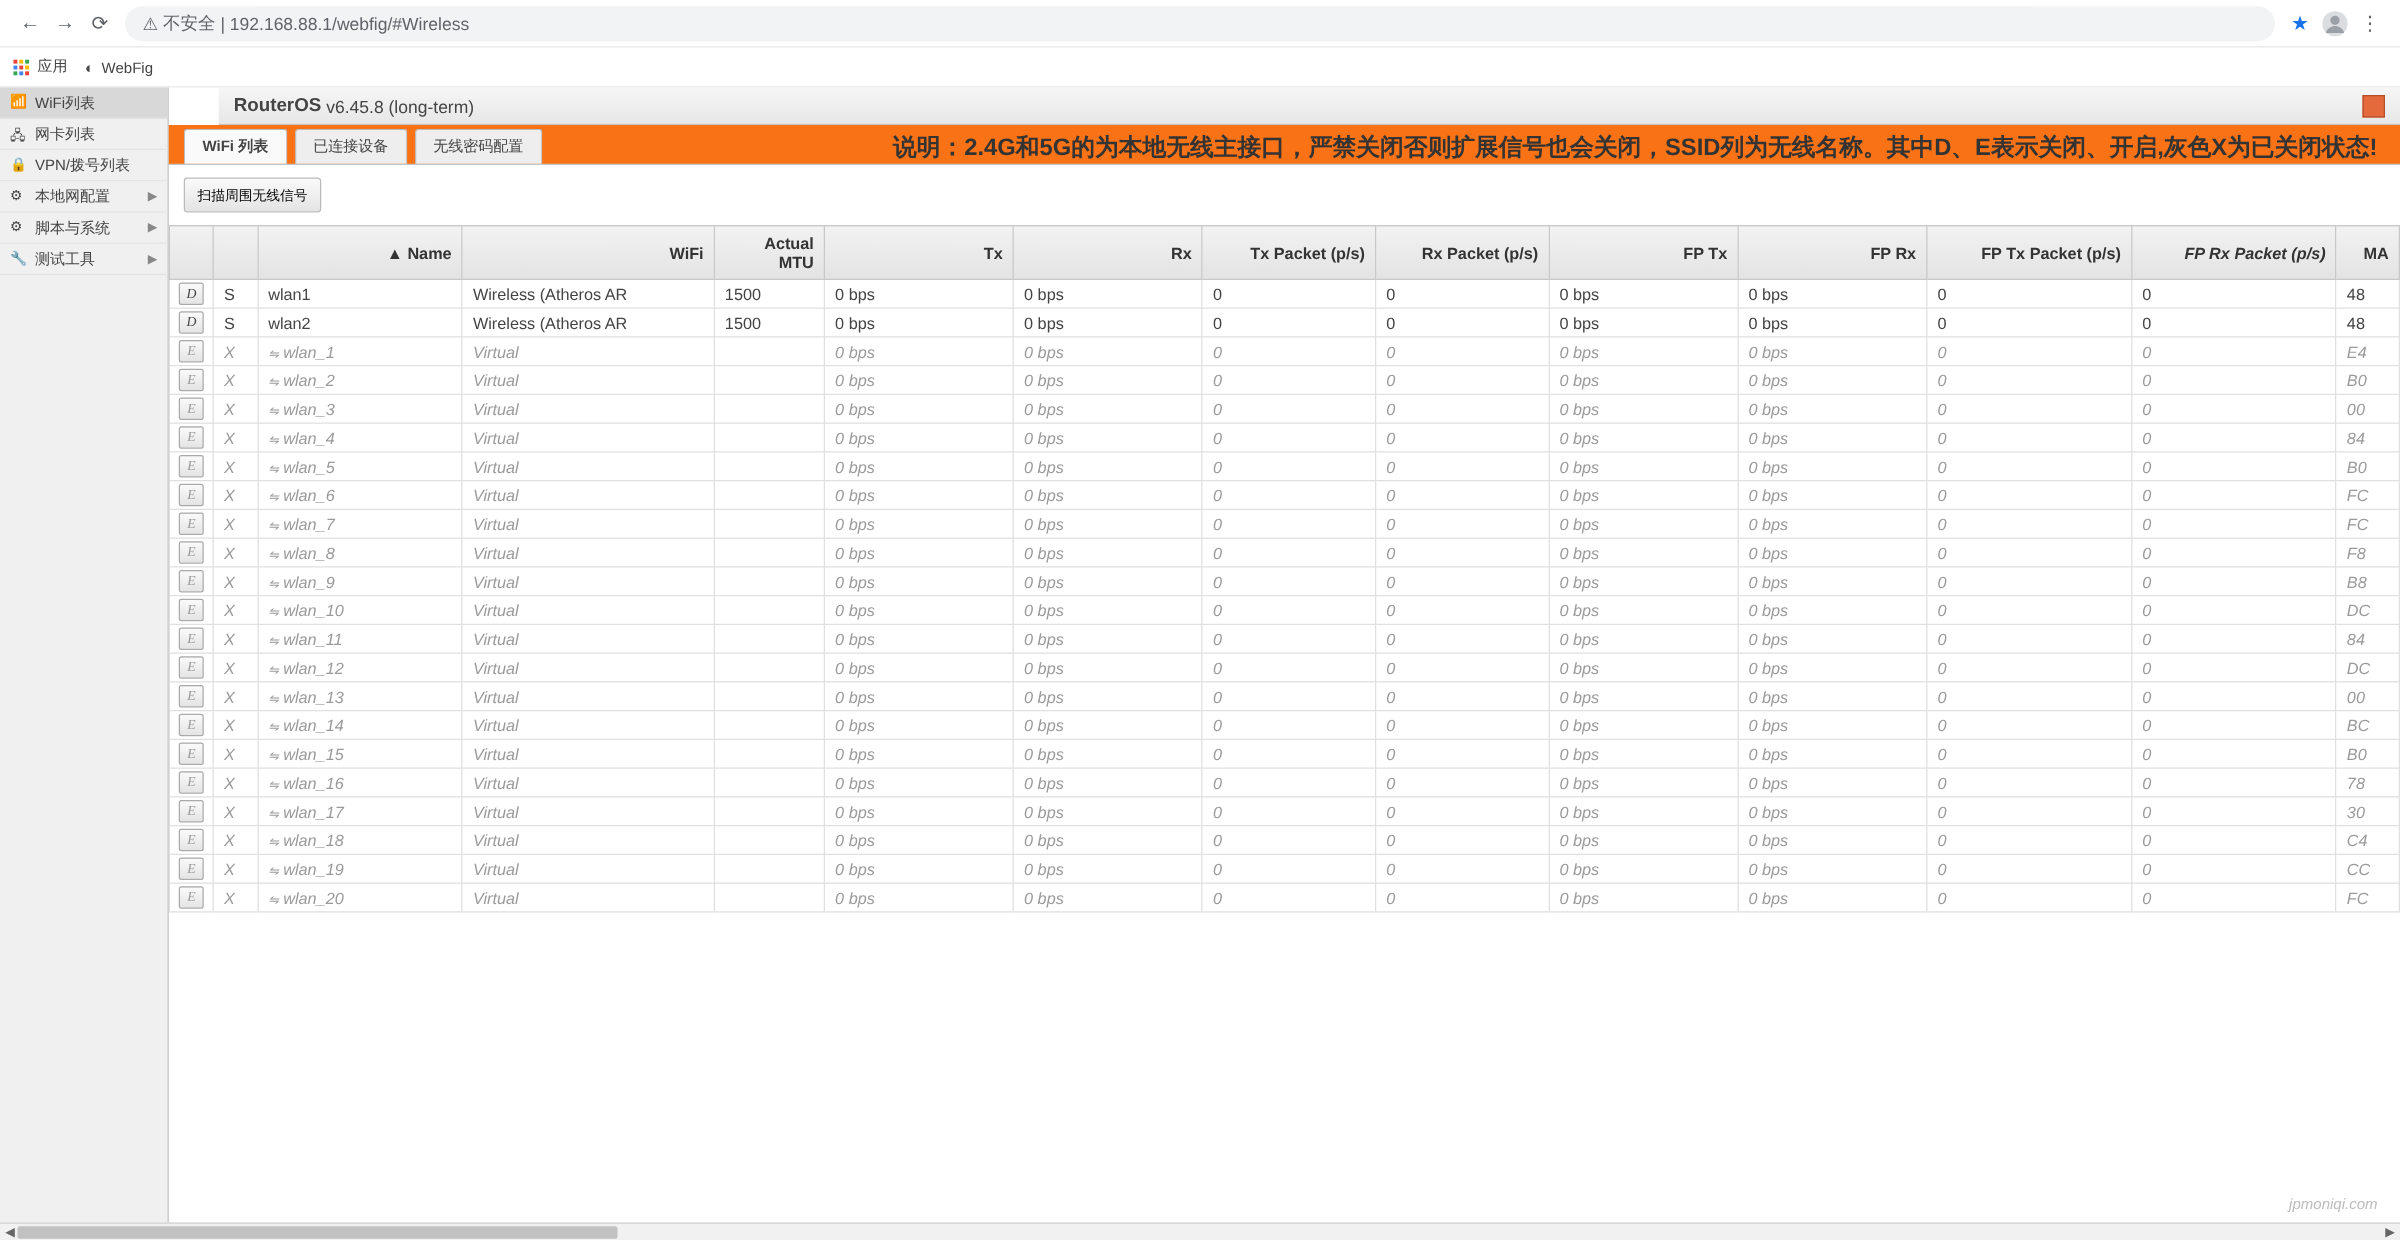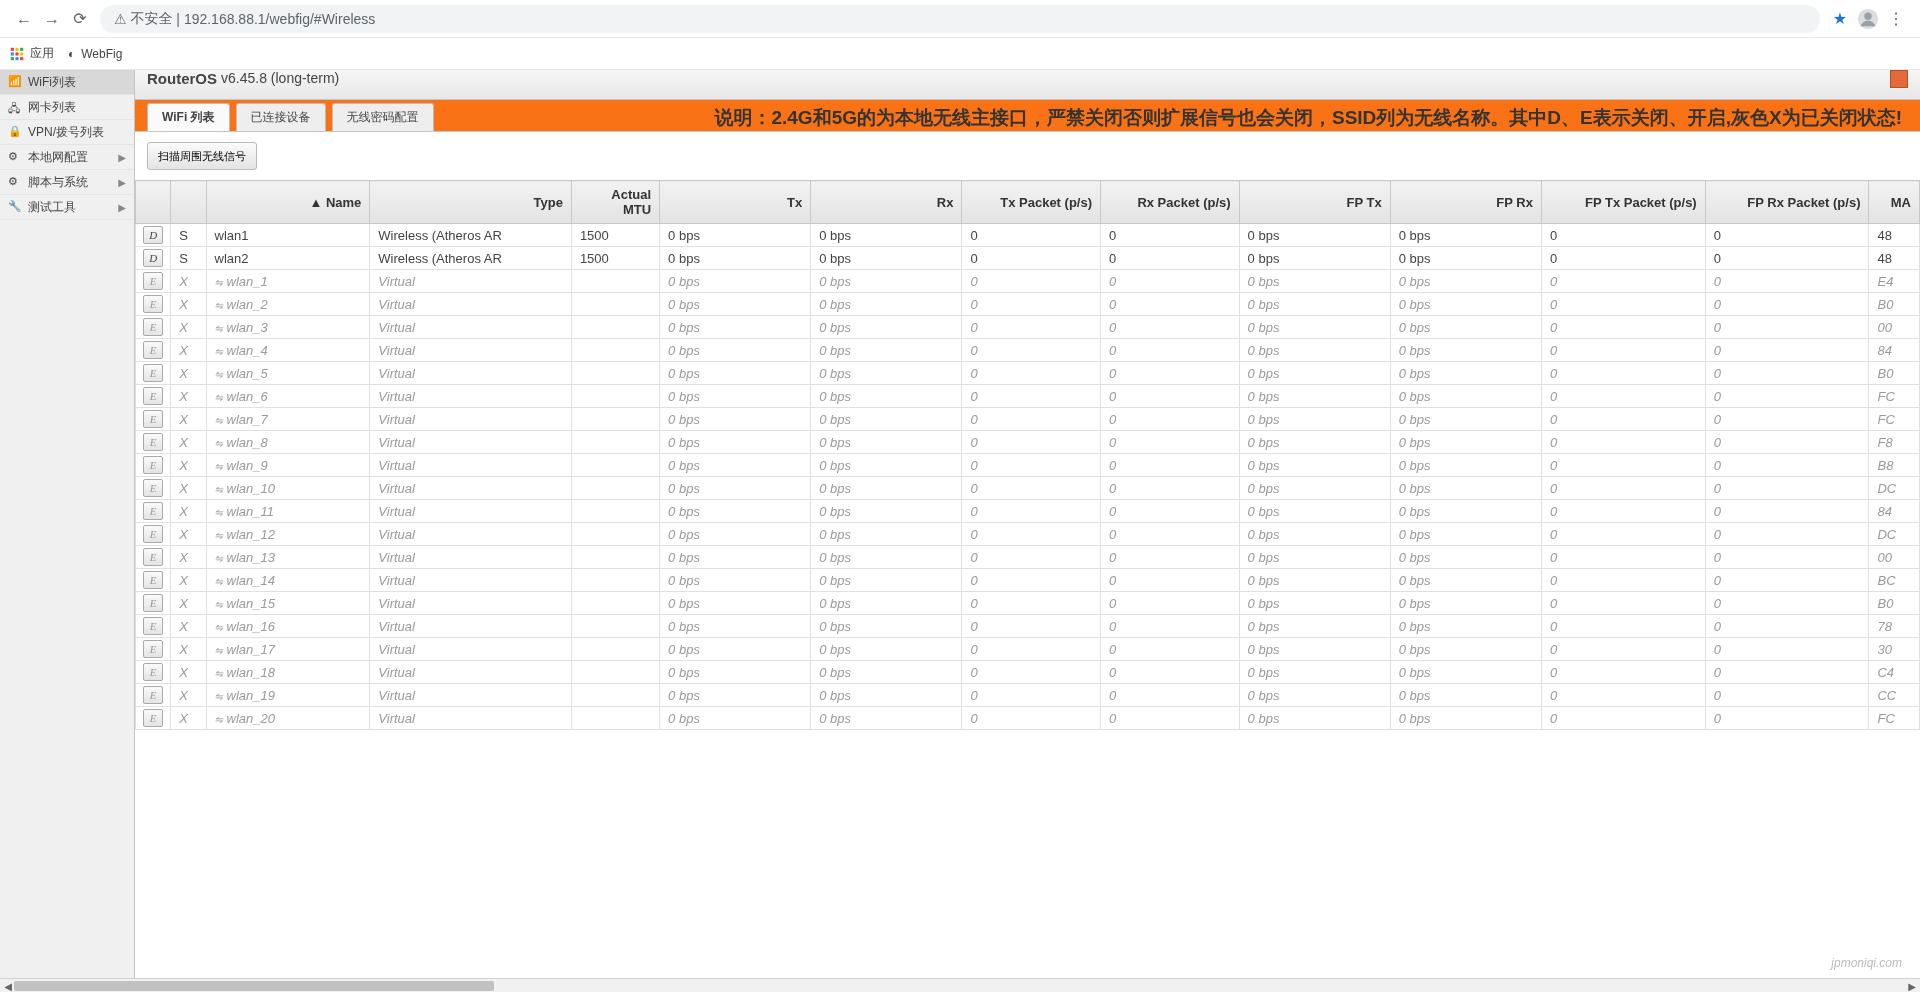--- a/index.html
+++ b/index.html
@@ -13,21 +13,21 @@
 .bk-item { display:flex; align-items:center; gap:6px; color:#444; font-size:12px; }
 
 
 .app { display:flex; height:calc(100vh - 70px - 14px); }
 .sidebar { width:135px; background:#f0f0f0; border-right:1px solid #c5c5c5; }
 .side-item { height:25px; display:flex; align-items:center; padding:0 8px; gap:6px; font-size:12px; color:#444; border-bottom:1px solid #e4e4e4; cursor:pointer; }
 .side-item.active { background:#d8d8d8; }
 .side-arrow { margin-left:auto; color:#888; font-size:10px; }
 .main { flex:1; display:flex; flex-direction:column; }
 
-.hdr { height:30px; background:linear-gradient(#f6f6f6,#e7e7e7); display:flex; padding:0 12px; font-size:14px; border-bottom:1px solid #c5c5c5; }
+.hdr { height:30px; background:linear-gradient(#f6f6f6,#e7e7e7); display:flex; align-items:center; padding:0 12px; font-size:14px; border-bottom:1px solid #c5c5c5;margin-left:40px; }
 .hdr b { margin-right:4px; font-weight:bold; font-size:15px;}
 .hdr-book { margin-left:auto; width:18px; height:18px; background:#e56a3b; border:1px solid #b25029; }
 
 .tabbar { height:32px; background:#f97316; display:flex; align-items:flex-end; padding:0 12px; border-bottom:1px solid #c5c5c5; }
 .tab { height:28px; padding:0 14px; background:#eee; border:1px solid #bbb; border-bottom:none; margin-right:6px; display:flex; align-items:center; font-size:12px; border-radius:3px 3px 0 0; cursor:pointer; }
 .tab.active { background:#fafafa; font-weight:bold; }
 .desc { margin-left:auto; font-size:19px; color:#333; white-space:nowrap; padding-right:6px; font-weight:bold;}
 
 .toolbar { padding:10px 12px; }
 .scan-btn { height:28px; padding:0 10px; background:linear-gradient(#fafafa,#e4e4e4); border:1px solid #bbb; border-radius:3px; font-size:11px; cursor:pointer; }
@@ -138,30 +138,30 @@
     <div class="toolbar">
       <button class="scan-btn">扫描周围无线信号</button>
     </div>
     <div class="grid">
       <table>
           <thead>
             <tr id="thead">
               <th style="width: 28px;"></th>
               <th style="width: 28px;"></th>
               <th style="width: 130px;">▲ Name</th>
-              <th style="width: 160px;">Type</th>
+              <th style="width: 160px;">WiFi</th>
               <th style="width: 70px;">Actual MTU</th>
               <th style="width: 120px;">Tx</th>
               <th style="width: 120px;">Rx</th>
               <th style="width: 110px;">Tx Packet (p/s)</th>
               <th style="width: 110px;">Rx Packet (p/s)</th>
               <th style="width: 120px;">FP Tx</th>
               <th style="width: 120px;">FP Rx</th>
               <th style="width: 130px;">FP Tx Packet (p/s)</th>
-              <th style="width: 130px;">FP Rx Packet (p/s)</th>
+              <th style="width: 130px; font-style: italic;">FP Rx Packet (p/s)</th>
               <th style="width: 40px;">MA</th>
             </tr>
           </thead>
           <tbody id="tbody">
             <tr>
               <td class="btn-cell"><span class="row-btn">D</span></td>
               <td>S</td>
               <td>wlan1</td>
               <td>Wireless (Atheros AR</td>
               <td>1500</td>

